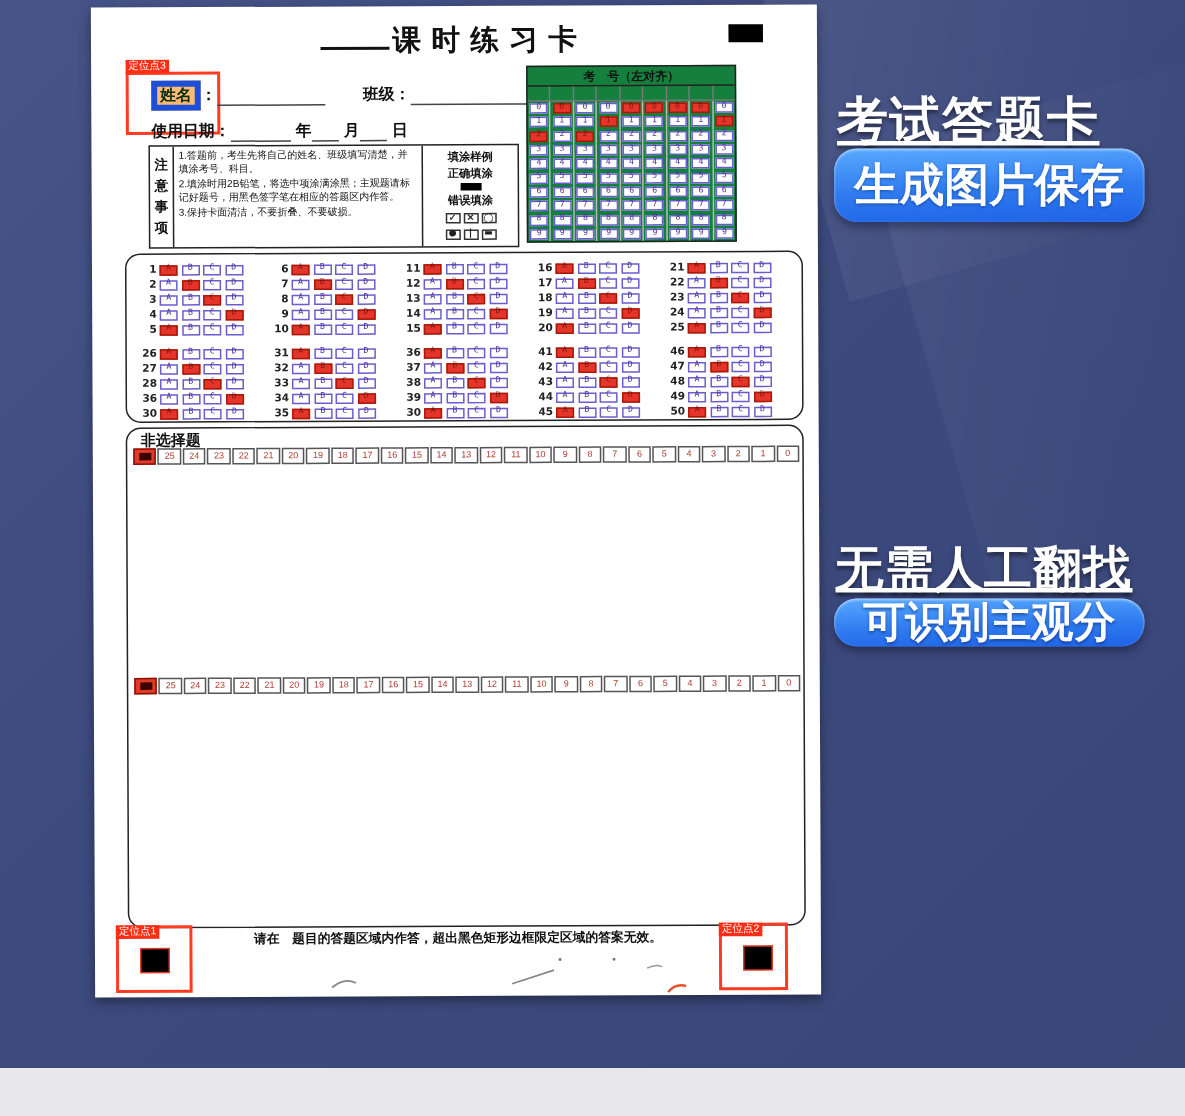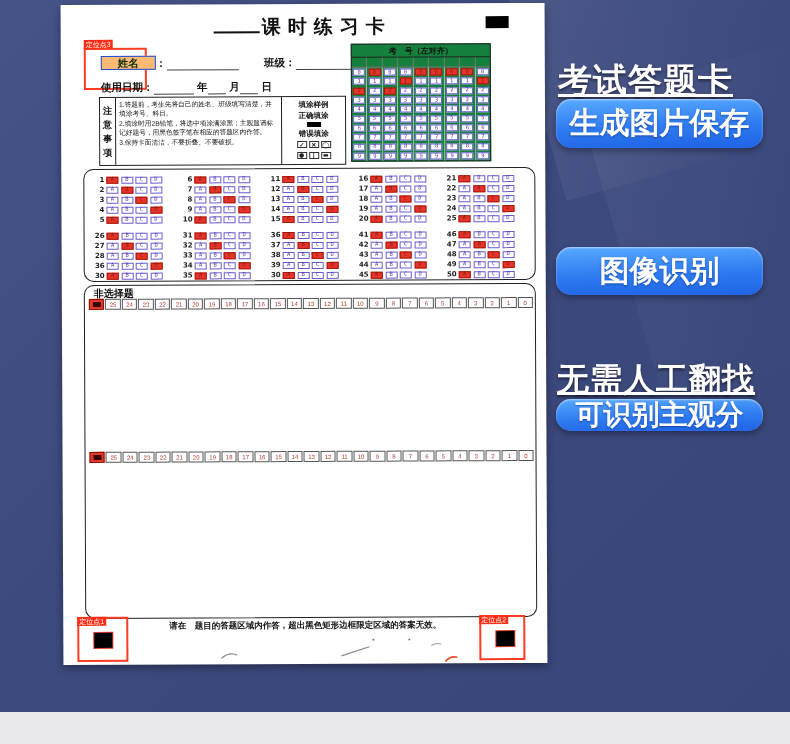--- a/index.html
+++ b/index.html
@@ -17,21 +17,21 @@
   .title-underline{display:inline-block;width:46px;border-bottom:2px solid #111;height:14px;margin-right:2px;}
   .corner-mark{position:absolute;left:425px;top:13px;width:23px;height:12px;background:#000;}
 
   .loc-tag{position:absolute;left:-2px;top:-10px;background:#ff2d16;color:#fff;font-size:7px;line-height:9px;padding:0 2px;white-space:nowrap;}
   .locator-top{position:absolute;left:23px;top:43px;width:63px;height:42px;border:2px solid #ff3b22;}
   .corner-loc{position:absolute;width:51px;height:45px;border:2px solid #ff3b22;}
   .corner-loc .blk{position:absolute;left:15px;top:14px;width:18px;height:15px;background:#000;box-shadow:0 0 0 1px #e23a28;}
 
   .form-row{position:absolute;font-family:"DejaVu Serif","Liberation Serif",serif;font-weight:700;font-size:10.5px;color:#111;white-space:nowrap;}
   .ul{display:inline-block;border-bottom:1px solid #444;height:10px;vertical-align:bottom;}
-  .name-hl{background:#fdba74;color:#0b2e12;padding:0 16px;border:1px solid #1d4ed8;}
+  .name-hl{background:#fdba74;color:#0b2e12;padding:0 2px;border:4px solid #1d4ed8;}
 
   .notice{position:absolute;left:38px;top:92px;width:247px;height:69px;border:1.2px solid #222;display:flex;}
   .notice-side{width:16px;border-right:1px solid #222;display:flex;flex-direction:column;align-items:center;justify-content:center;font-family:"DejaVu Serif",serif;font-weight:700;font-size:9px;color:#111;line-height:14px;}
   .notice-main{flex:1;padding:2px 3px;font-size:6.7px;line-height:1.4;color:#111;}
   .notice-sample{width:64px;border-left:1px solid #222;text-align:center;font-family:"DejaVu Serif",serif;font-weight:700;font-size:7.5px;color:#111;padding-top:3px;line-height:1.4;}
   .black-bar{width:14px;height:5px;background:#000;margin:1px auto 2px;}
   .mark{display:inline-flex;align-items:center;justify-content:center;width:10px;height:7px;border:1px solid #333;font-size:6px;line-height:1;margin:0 1px;color:#222;}
 
   .exam{position:absolute;left:290px;top:40px;width:140px;height:118px;border:1.2px solid #222;background:#15803d;}
   .exam-title{height:13px;border-bottom:1px solid #222;text-align:center;font-family:"DejaVu Serif",serif;font-weight:700;font-size:8px;line-height:13px;color:#111;}
@@ -902,17 +902,16 @@
     </div>
     <div class="corner-loc" style="left:416px;top:612px;width:46px;">
       <div class="loc-tag" style="top:-2px;">定位点2</div>
       <div class="blk"></div>
     </div>
   </div>
 
   <div class="heading h1">考试答题卡</div>
   <div class="pill p1">生成图片保存</div>
 
-  <div class="pill p2">图像识别</div>
 
   <div class="heading h3">无需人工翻找</div>
   <div class="pill p3">可识别主观分</div>
 </div>
 
 </body></html>

